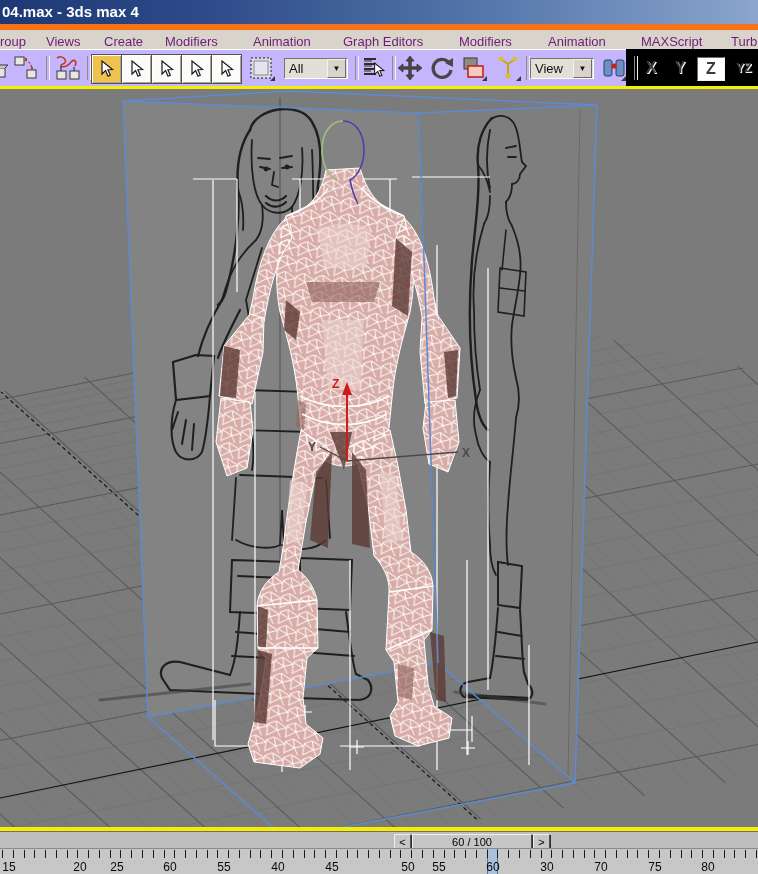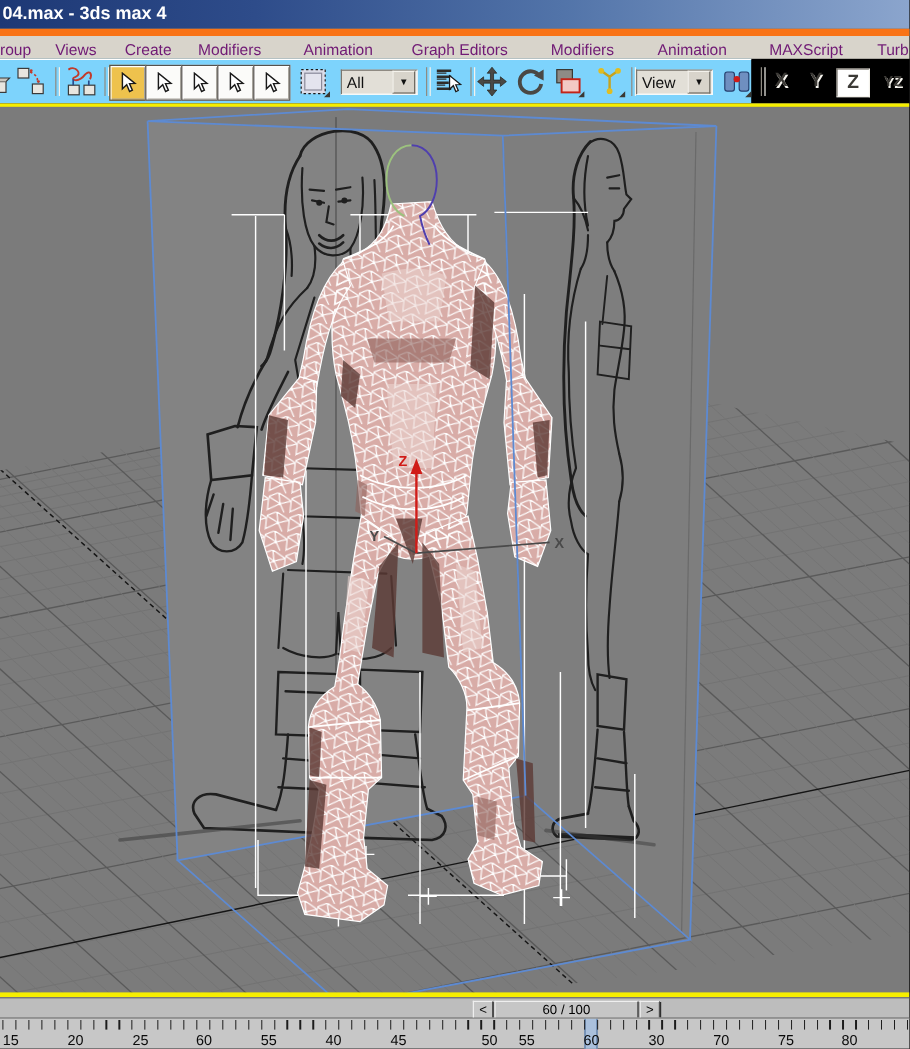--- a/index.html
+++ b/index.html
@@ -11,21 +11,21 @@
   #titlebar{left:0;top:0;width:758px;height:24px;
     background:linear-gradient(90deg,#1d3875 0%,#2e4c8a 28%,#5274a9 62%,#8ba5cd 100%);
     color:#fff;font-weight:bold;font-size:15px;line-height:24px;padding-left:2px;box-sizing:border-box;}
 
   
   #menubar{left:0;top:24px;width:758px;height:25px;background:#d8d4cb;
     border-top:6px solid #f97316;box-sizing:border-box;font-size:13px;color:#701a75;}
   .menu-item{position:absolute;top:4px;white-space:nowrap;cursor:default;}
 
   
-  #toolbar{left:0;top:49px;width:626px;height:37px;background:#7dd3fc;
+  #toolbar{left:0;top:49px;width:626px;height:37px;background:#c4b5fd;
     border-top:1px solid #fff;box-sizing:border-box;}
   .sep{position:absolute;top:6px;width:2px;height:24px;
        border-left:1px solid #8f8b82;border-right:1px solid #f4f2ec;}
   .tb{position:absolute;top:4px;width:28px;height:28px;}
   .arrowbtn{background:#fbfbf9;border:1px solid #55524c;
             box-shadow:inset 1px 1px 0 #fff,inset -1px -1px 0 #a7a49c;
             display:flex;align-items:center;justify-content:center;}
   .arrowbtn.active{background:#eec24d;}
   .flyout:after{content:"";position:absolute;right:1px;bottom:1px;
     border-left:5px solid transparent;border-bottom:5px solid #3a3833;}
@@ -488,21 +488,21 @@
 <div id="timeslider" class="abs">
   <div class="ts-btn" style="left:394px;width:15px">&lt;</div>
   <div class="ts-btn" style="left:412px;width:118px">60 / 100</div>
   <div class="ts-btn" style="left:533px;width:15px">&gt;</div>
 </div>
 
 <div id="ruler" class="abs">
   <div id="frame-marker"></div>
   <div class="ticks"></div>
   <span class="rnum" style="left:9px">15</span>
-  <span class="rnum" style="left:63px">20</span>
+  <span class="rnum" style="left:80px">20</span>
   <span class="rnum" style="left:117px">25</span>
   <span class="rnum" style="left:170px">60</span>
   <span class="rnum" style="left:224px">55</span>
   <span class="rnum" style="left:278px">40</span>
   <span class="rnum" style="left:332px">45</span>
   <span class="rnum" style="left:408px">50</span>
   <span class="rnum" style="left:439px">55</span>
   <span class="rnum" style="left:493px">60</span>
   <span class="rnum" style="left:547px">30</span>
   <span class="rnum" style="left:601px">70</span>

